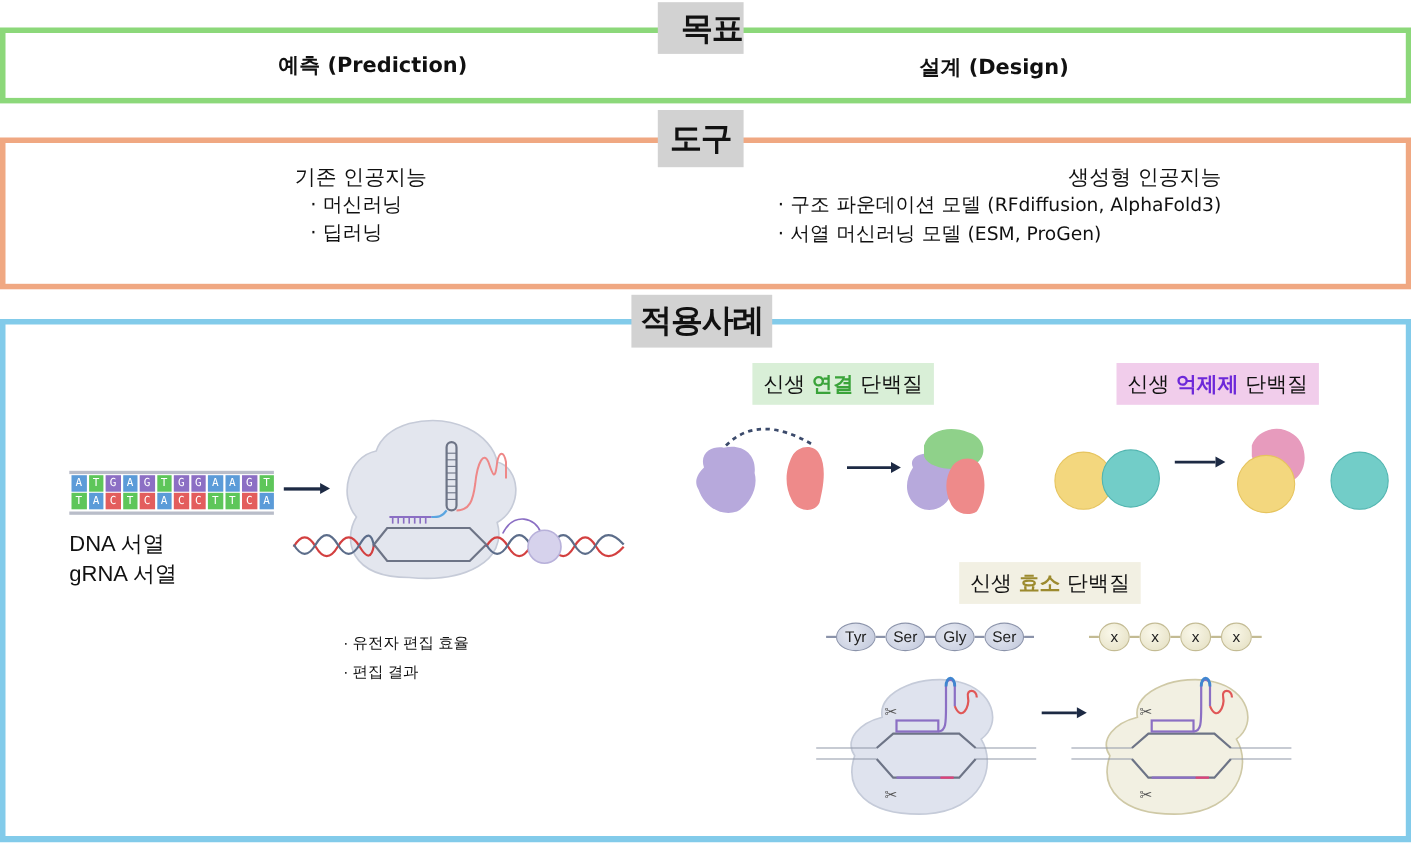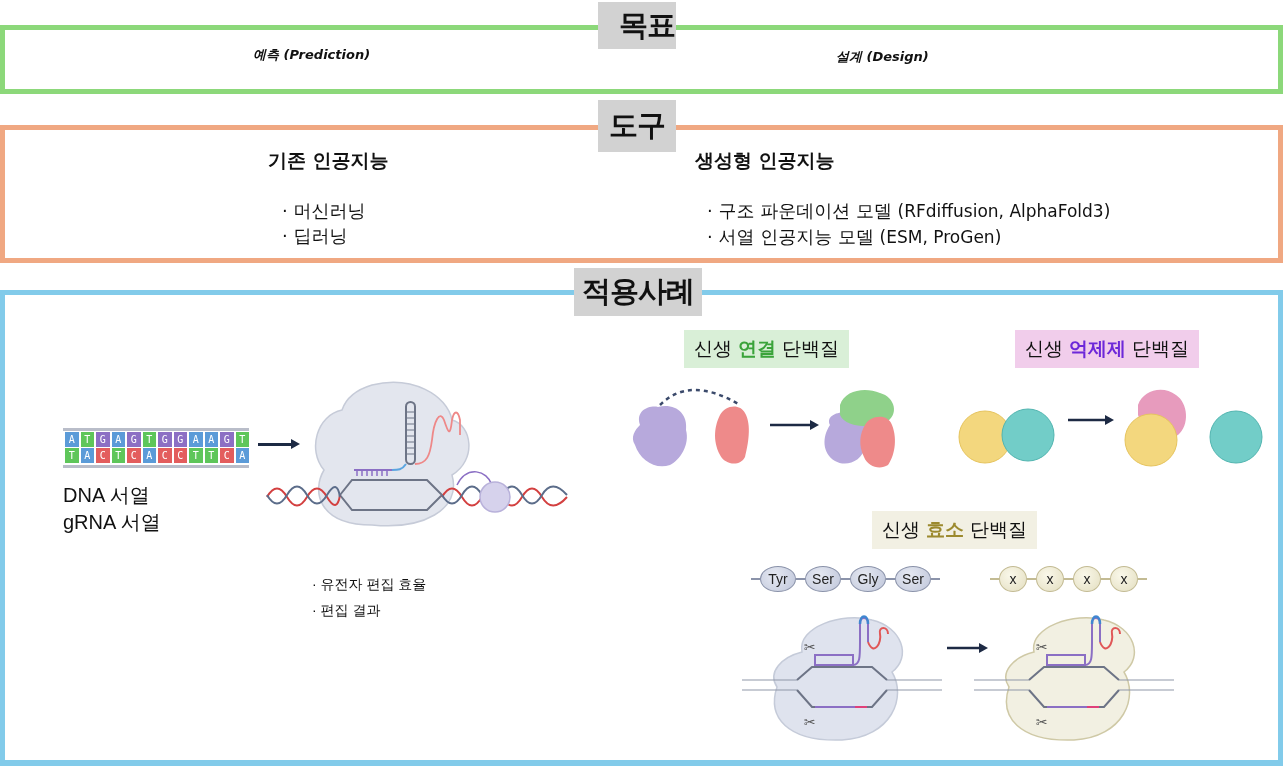--- a/index.html
+++ b/index.html
@@ -10,26 +10,26 @@
   .box-goal  { left: 0; top: 25px;  width: 1283px; height: 69px;  border: 5px solid #8cd87a; }
   .box-tools { left: 0; top: 125px; width: 1283px; height: 138px; border: 5px solid #f0a882; }
   .box-apps  { left: 0; top: 290px; width: 1283px; height: 476px; border: 5px solid #82cbea; border-bottom-width: 6px; }
 
   .tag { position: absolute; background: #d2d2d2; font-weight: bold; font-size: 29px; color: #111;
          display: flex; align-items: center; justify-content: center; letter-spacing: -1px; }
   .tag-goal  { left: 598px; top: 2px;   width: 78px;  height: 47px; padding-left: 20px; }
   .tag-tools { left: 598px; top: 100px; width: 78px;  height: 52px; }
   .tag-apps  { left: 574px; top: 268px; width: 128px; height: 48px; }
 
-  .goal-text { position: absolute; font-weight: bold; font-size: 13px; top: 46px; font-style: italic; }
+  .goal-text { position: absolute; font-weight: bold; font-size: 19px; top: 46px; }
   .goal-left  { left: 253px; }
   .goal-right { left: 836px; top: 48px; }
 
   .tool-col { position: absolute; }
-  .tool-head { font-weight: bold; font-size: 19px; margin-bottom: 24px; }
+  .tool-head { font-weight: normal; font-size: 19px; margin-bottom: 0; text-align: right; }
   .tool-item { font-size: 18px; line-height: 25px; }
   .tool-left  { left: 268px; top: 148px; }
   .tool-left .tool-item { padding-left: 14px; }
   .tool-right { left: 695px; top: 148px; }
   .tool-right .tool-item { padding-left: 12px; }
   .tool-item .paren { font-size: 17px; }
 
   .dna { position: absolute; left: 63px; top: 428px; width: 186px; height: 40px; }
   .dna-rail { position: absolute; left: 0; width: 186px; height: 3px; background: #b9bdc9; }
   .dna-row { position: absolute; left: 2px; display: flex; gap: 2px; }
@@ -77,21 +77,21 @@
 
 <div class="tool-col tool-left">
   <div class="tool-head">기존 인공지능</div>
   <div class="tool-item">· 머신러닝</div>
   <div class="tool-item">· 딥러닝</div>
 </div>
 
 <div class="tool-col tool-right">
   <div class="tool-head">생성형 인공지능</div>
   <div class="tool-item"><span>· 구조 파운데이션 모델 </span><span class="paren">(RFdiffusion, AlphaFold3)</span></div>
-  <div class="tool-item"><span>· 서열 인공지능 모델 </span><span class="paren">(ESM, ProGen)</span></div>
+  <div class="tool-item"><span>· 서열 머신러닝 모델 </span><span class="paren">(ESM, ProGen)</span></div>
 </div>
 
 <div class="box box-apps"></div>
 <div class="tag tag-apps">적용사례</div>
 
 <div class="dna">
   <div class="dna-rail" style="top:0"></div>
   <div class="dna-row" style="top:4px">
     <div class="base b-A">A</div>
     <div class="base b-T">T</div>

